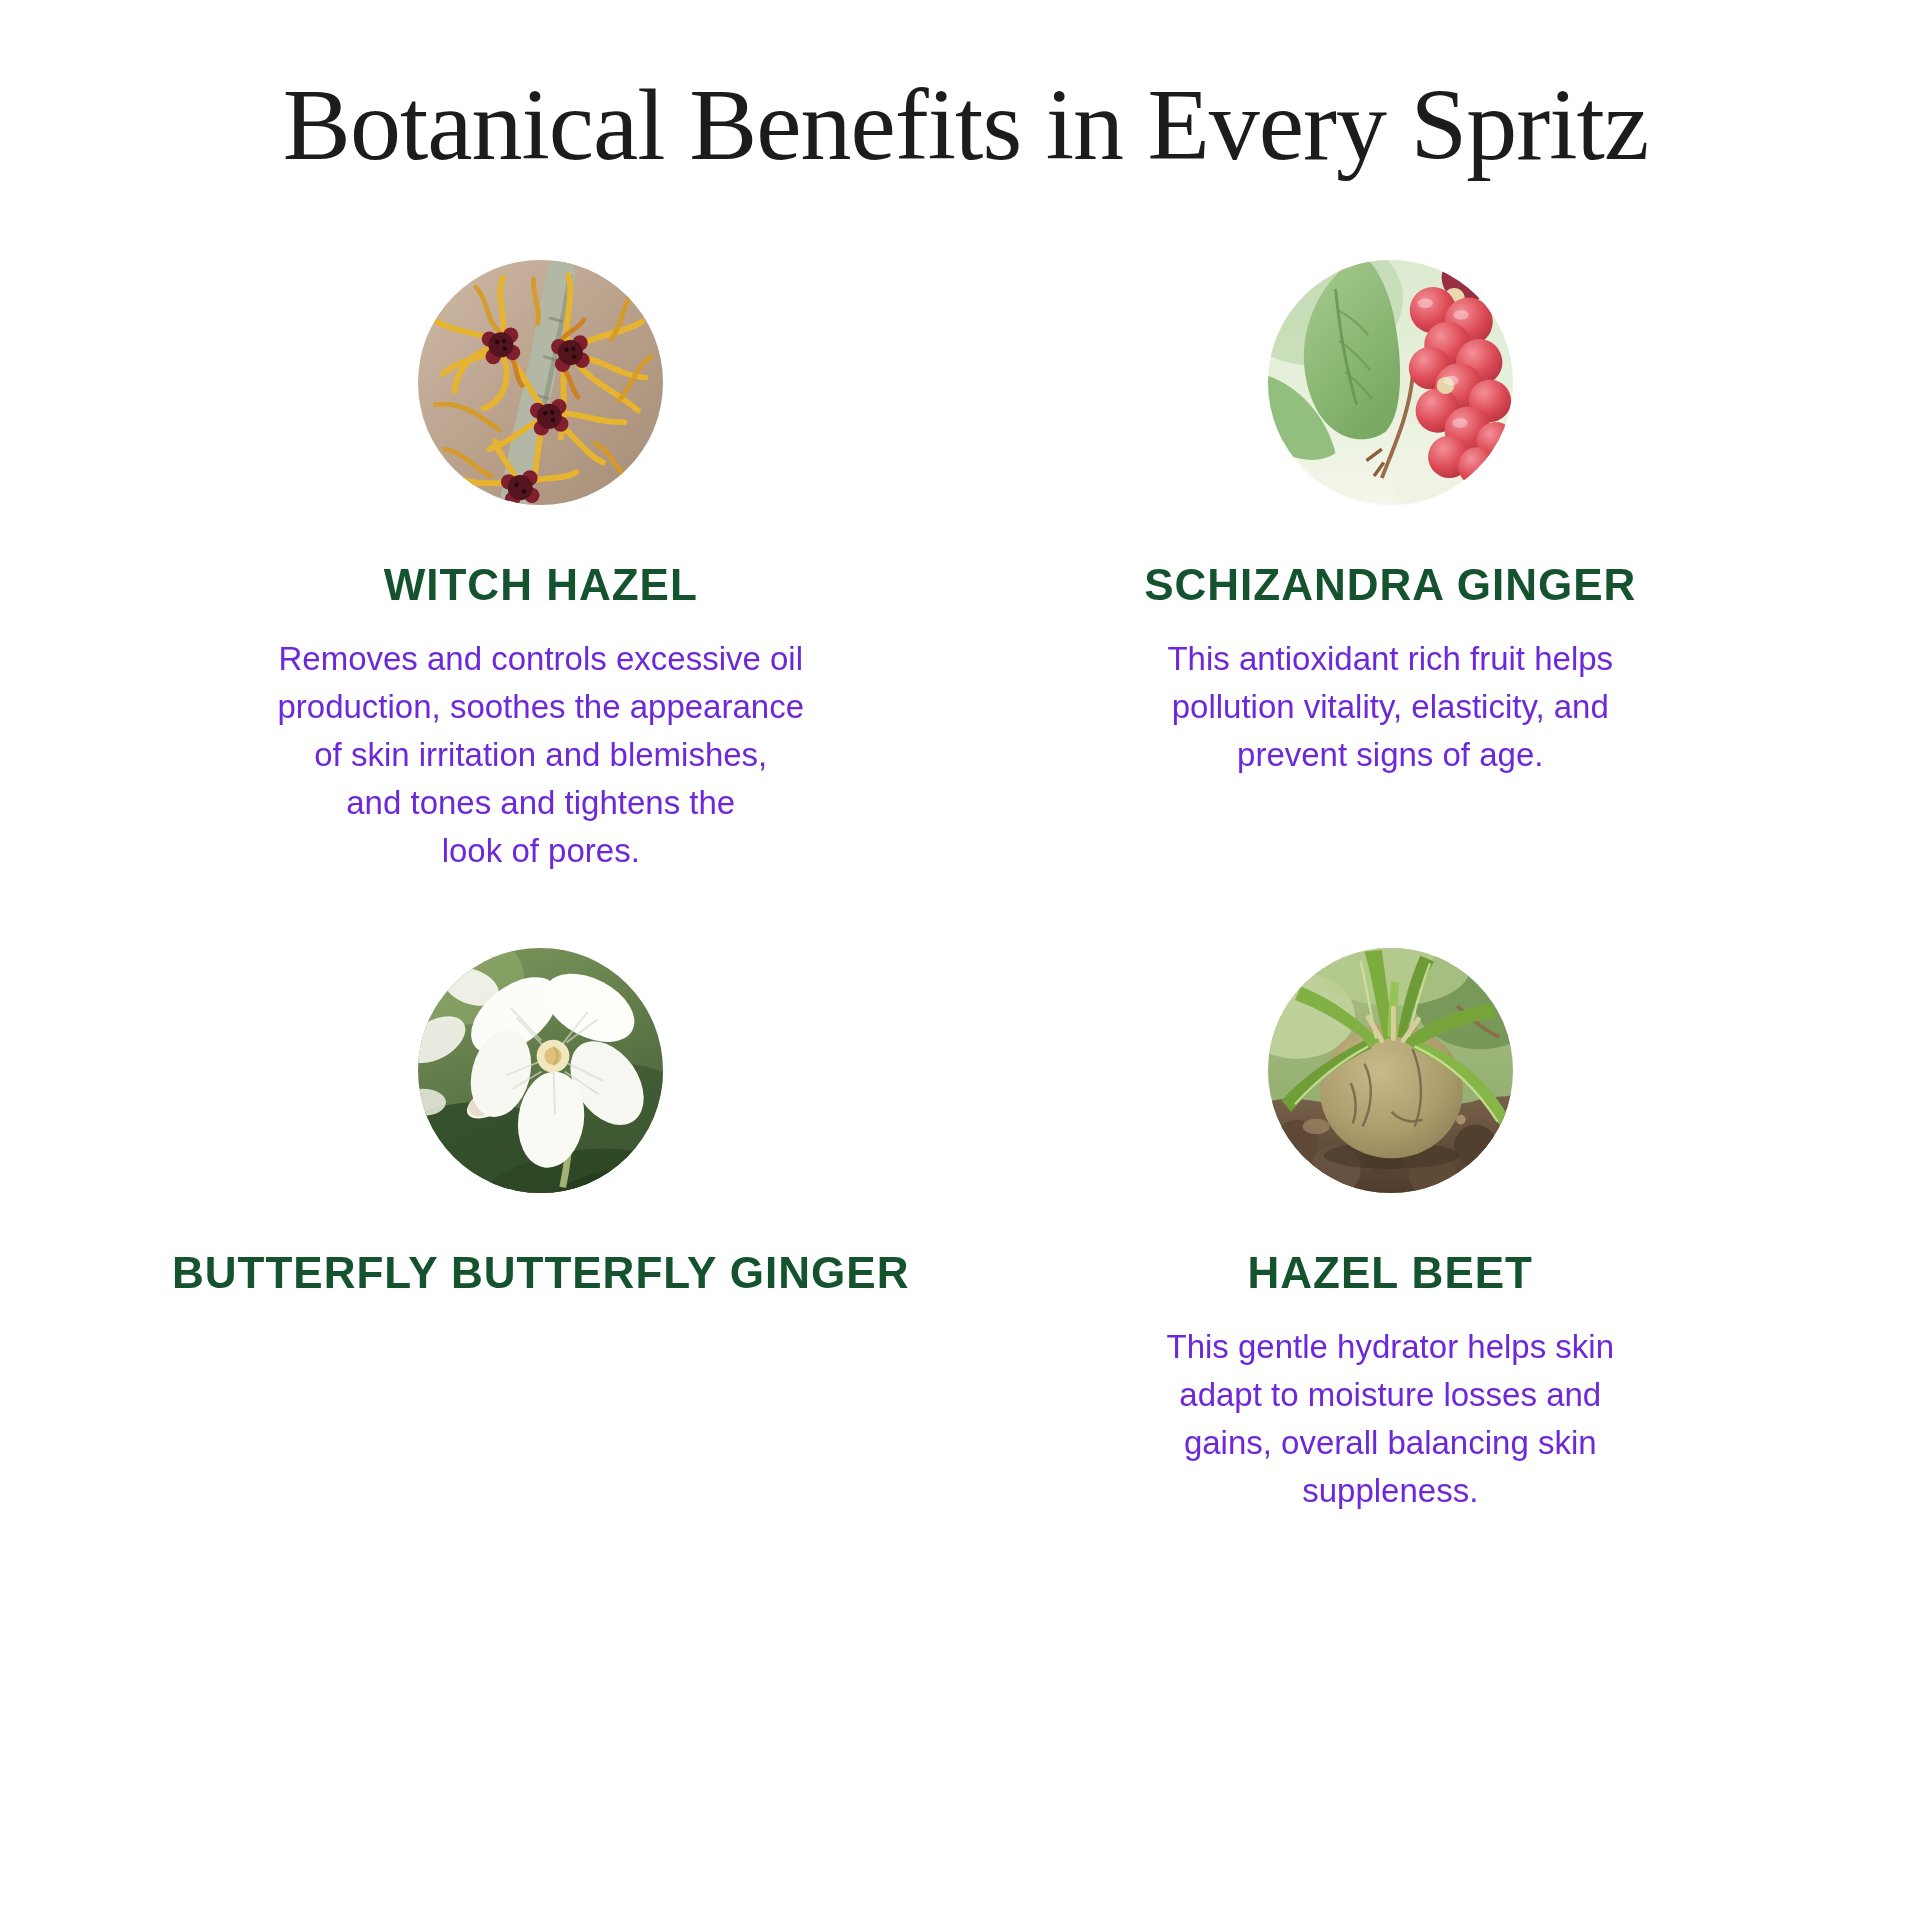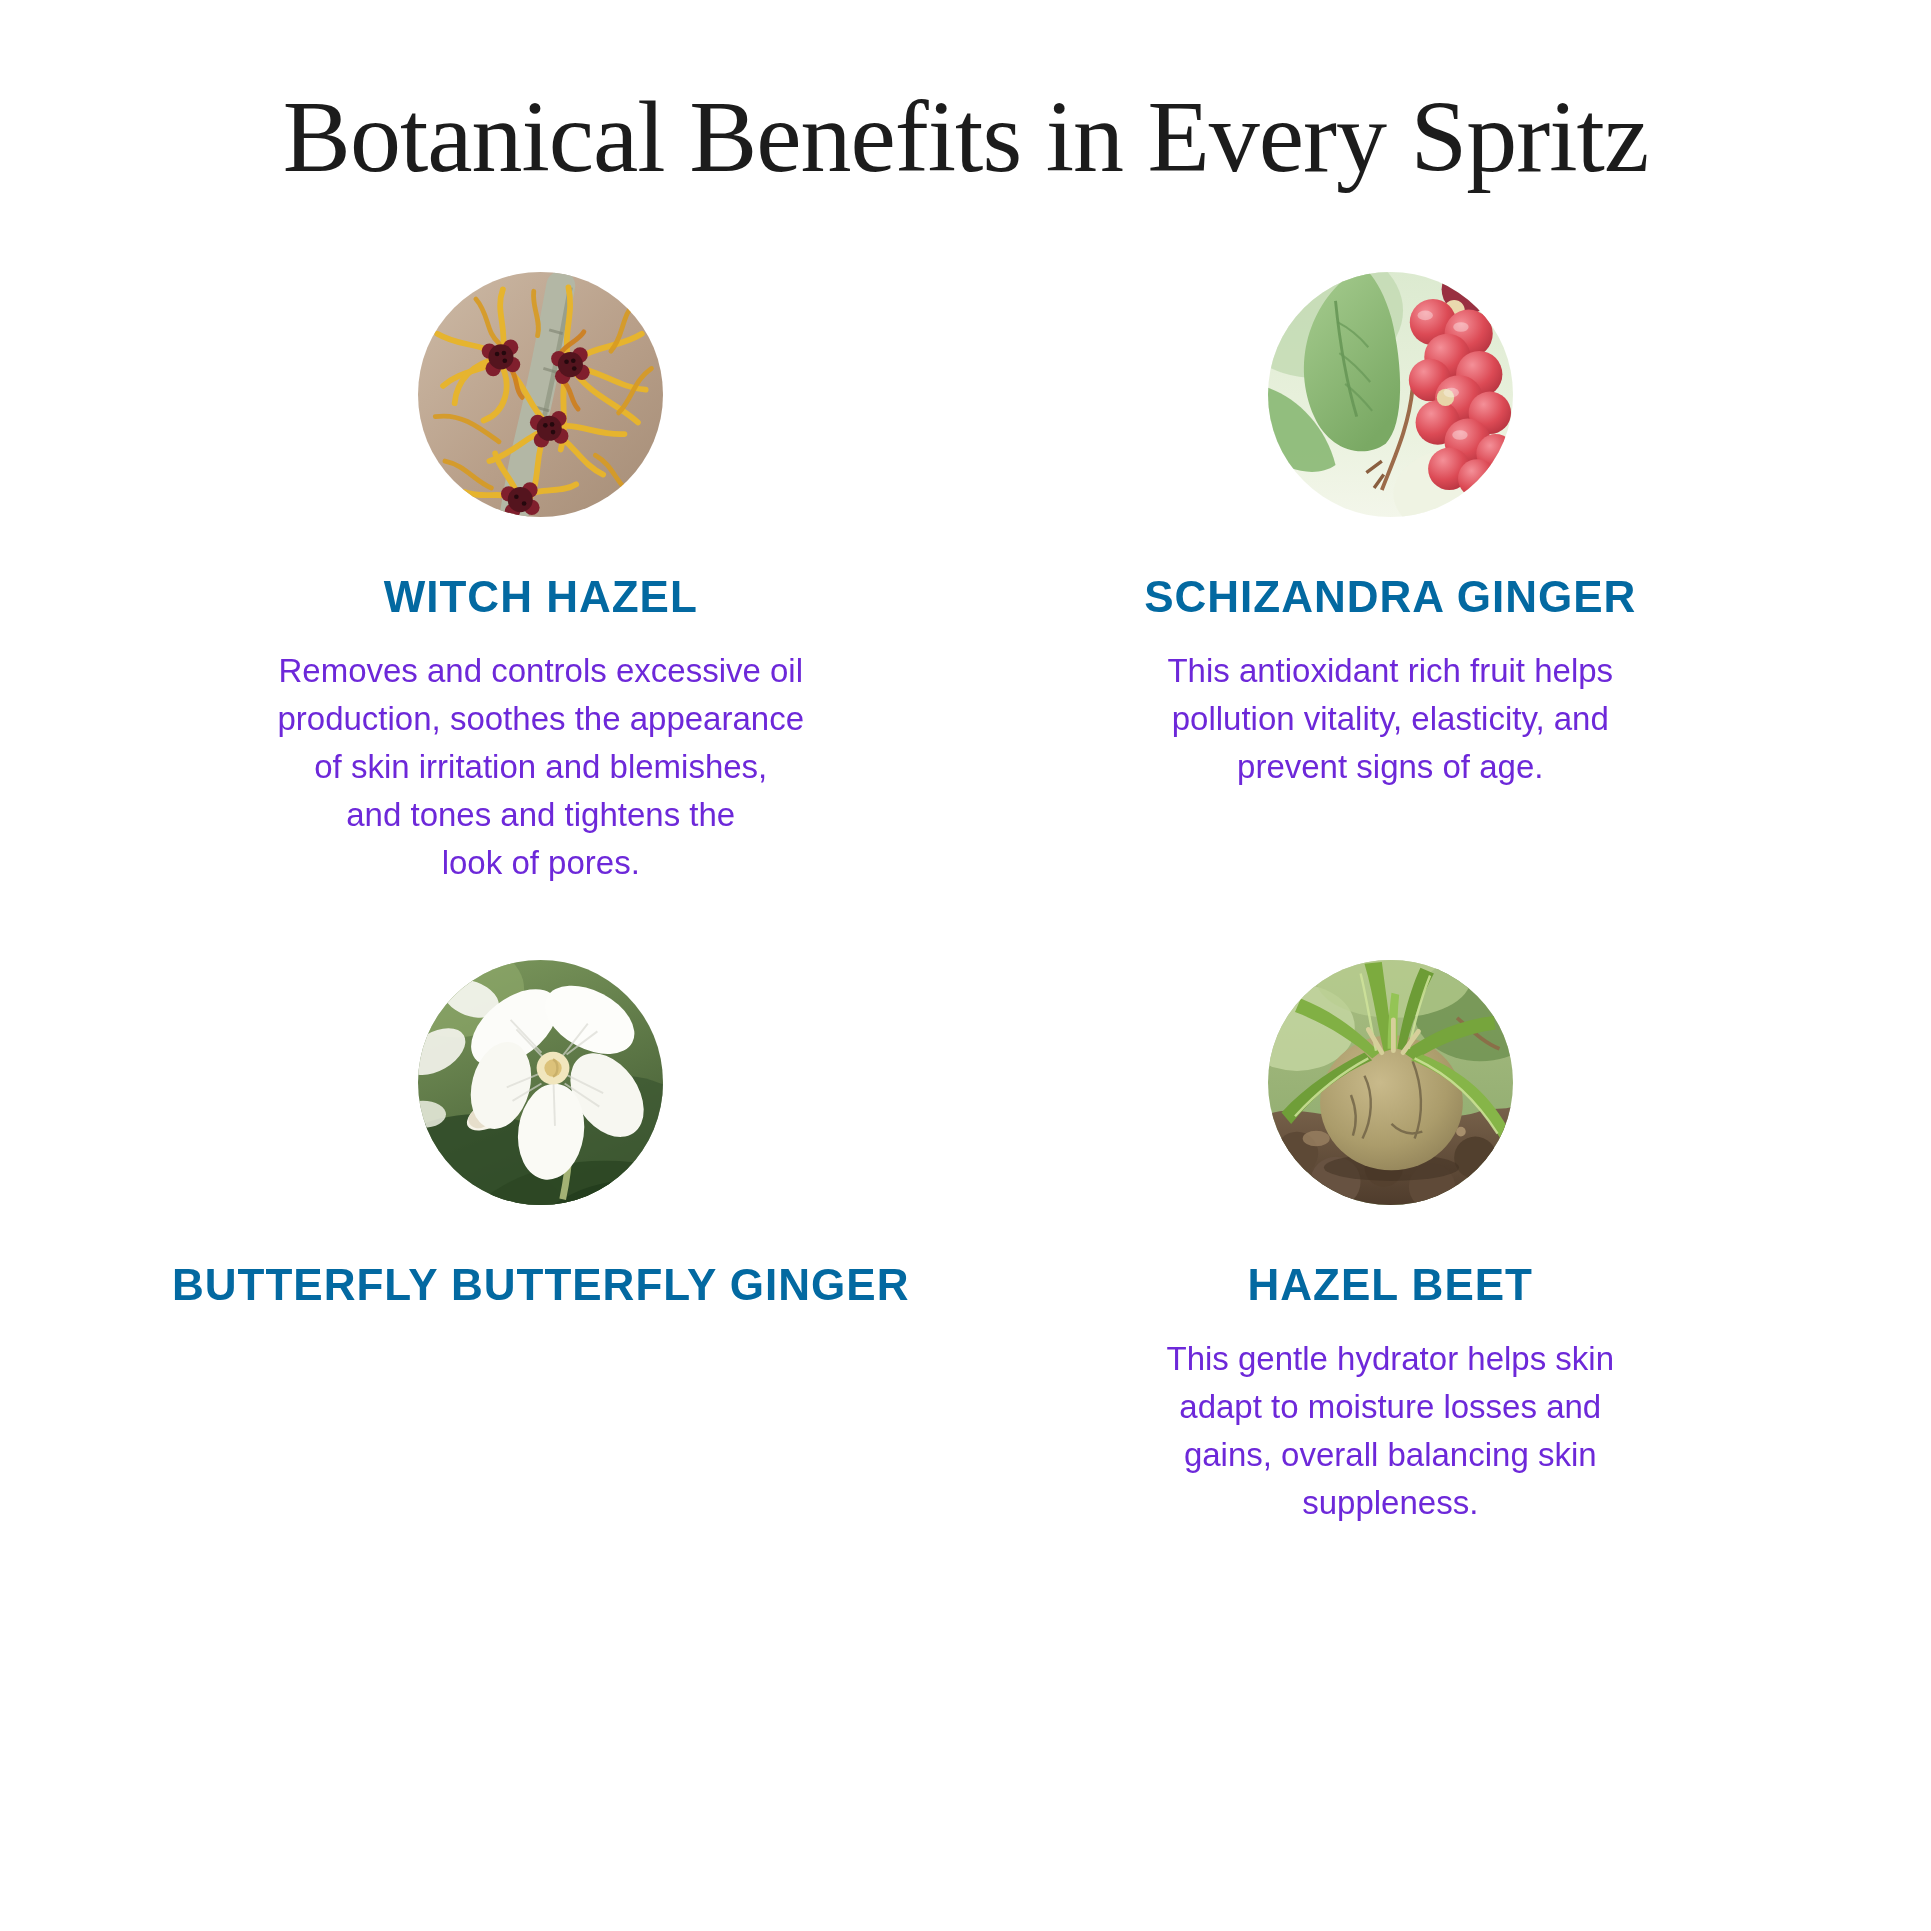--- a/index.html
+++ b/index.html
@@ -5,21 +5,21 @@
   html, body { margin: 0; padding: 0; background: #ffffff; }
   .page {
     position: relative;
     width: 1931px;
     height: 1931px;
     background: #ffffff;
     overflow: hidden;
     font-family: "Liberation Sans", "DejaVu Sans", sans-serif;
   }
   .title {
-    margin: 14px;
+    margin: 2px;
     padding-top: 64px;
     text-align: center;
     font-family: "Liberation Serif", "DejaVu Serif", serif;
     font-weight: 400;
     font-size: 102px;
     line-height: 1.15;
     letter-spacing: -1px;
     color: #1c1c1c;
   }
   .subtitle {
@@ -50,21 +50,21 @@
     overflow: hidden;
     flex: 0 0 auto;
   }
   .photo svg { display: block; width: 245px; height: 245px; }
   .ing-name {
     margin: 54px 0 0;
     font-size: 44px;
     font-weight: 700;
     letter-spacing: 1px;
     line-height: 1.2;
-    color: #0369a1;
+    color: #14532d;
     text-align: center;
   }
   .desc {
     margin: 23px 0 0;
     font-size: 33px;
     line-height: 48px;
     color: #6d28d9;
     text-align: center;
     white-space: pre-line;
   }

